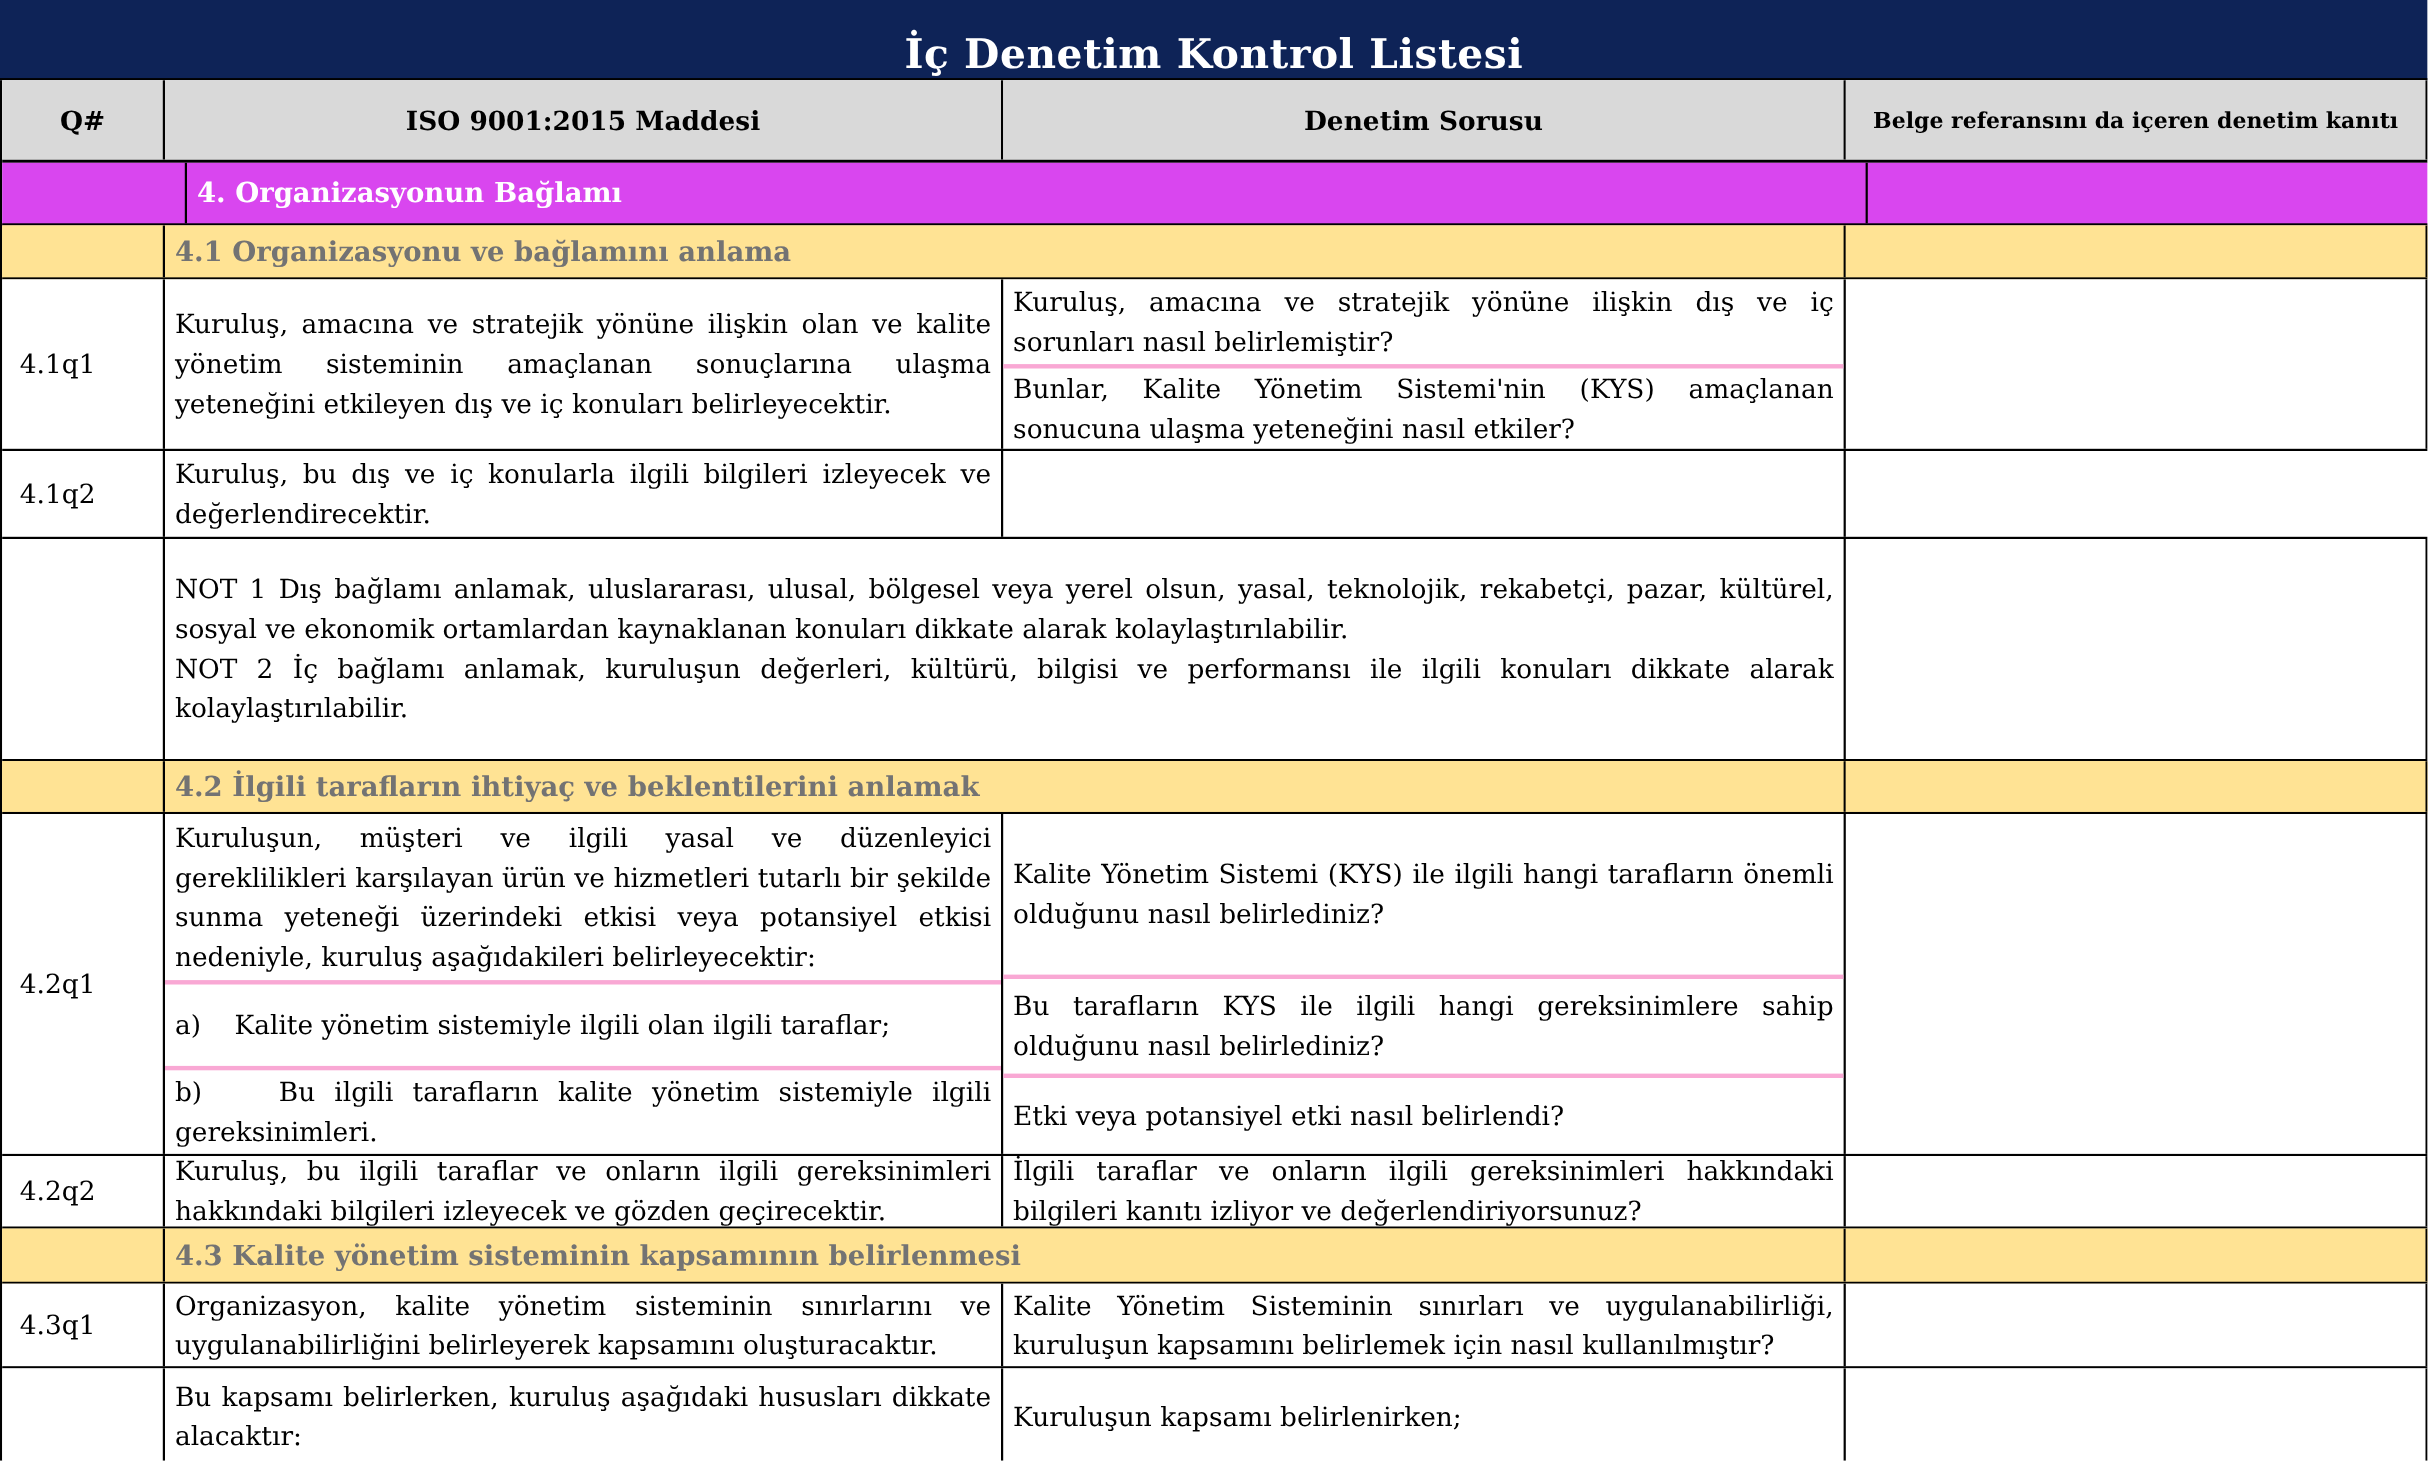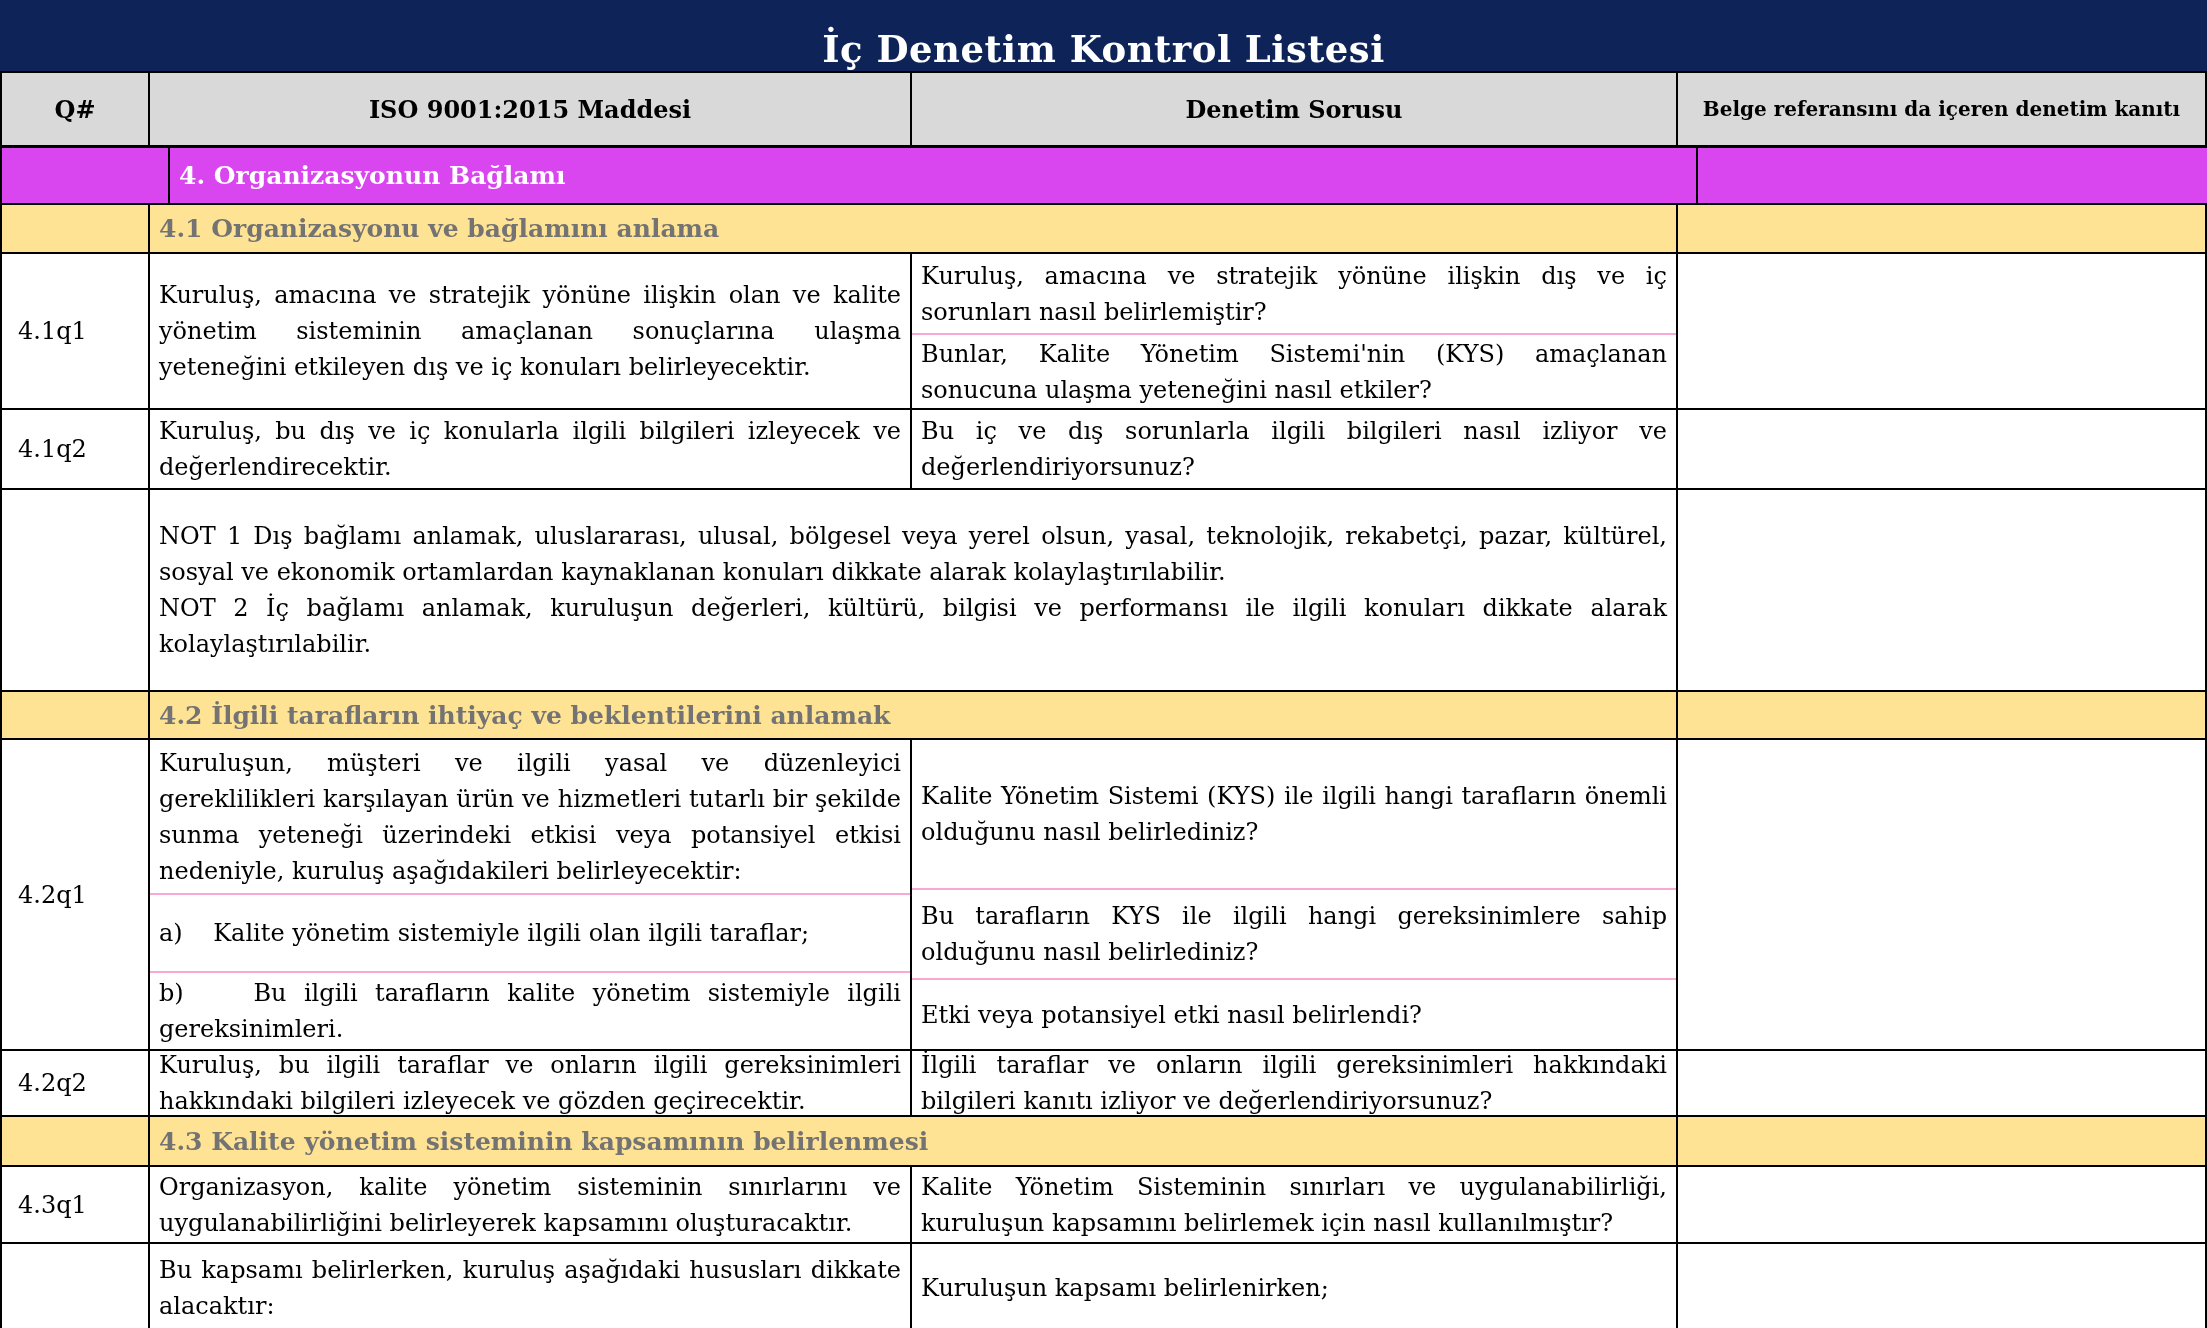--- a/index.html
+++ b/index.html
@@ -27,21 +27,21 @@
   .hdr-evidence{font-size:20px;white-space:nowrap;padding:2px 4px;}
   .section-row{background:#d946ef;padding-left:20px;}
   .section-label{color:#fff;font-weight:bold;font-size:25px;}
   .subsection-row{background:#FFE394;}
   .subsection-row .cell{background:#FFE394;}
   .sub-label{font-weight:bold;font-size:25px;color:#737373;}
   .body-text{font-size:24px;line-height:36px;text-align:justify;width:100%;}
   .qid{font-size:24px;padding-left:7px;}
   .stack{display:flex;flex-direction:column;align-items:stretch;padding:0;}
   .stack .sub{
-    border-bottom:2px solid #f9a8d4;box-sizing:border-box;
+    border-bottom:4px solid #f9a8d4;box-sizing:border-box;
     display:flex;align-items:center;padding:2px 9px;overflow:hidden;
   }
   .stack .sub:last-child{border-bottom:none;flex:1;}
   .note-text{white-space:pre-line;}
 </style>
 </head>
 <body>
 
 <div class="sheet">
 
@@ -91,23 +91,20 @@
       </div>
       <div class="cell"></div>
     </div>
 
     <div class="row" style="height:80px">
       <div class="cell">
         <span class="body-text qid">4.1q2</span>
       </div>
       <div class="cell">
         <span class="body-text">Kuruluş, bu dış ve iç konularla ilgili bilgileri izleyecek ve değerlendirecektir.</span>
-      </div>
-      <div class="cell">
-        <span class="body-text">Bu iç ve dış sorunlarla ilgili bilgileri nasıl izliyor ve değerlendiriyorsunuz?</span>
       </div>
       <div class="cell"></div>
     </div>
 
     <div class="row" style="height:202px">
       <div class="cell"></div>
       <div class="cell c23">
         <span class="body-text note-text">NOT 1 Dış bağlamı anlamak, uluslararası, ulusal, bölgesel veya yerel olsun, yasal, teknolojik, rekabetçi, pazar, kültürel, sosyal ve ekonomik ortamlardan kaynaklanan konuları dikkate alarak kolaylaştırılabilir.
 NOT 2 İç bağlamı anlamak, kuruluşun değerleri, kültürü, bilgisi ve performansı ile ilgili konuları dikkate alarak kolaylaştırılabilir.</span>
       </div>

